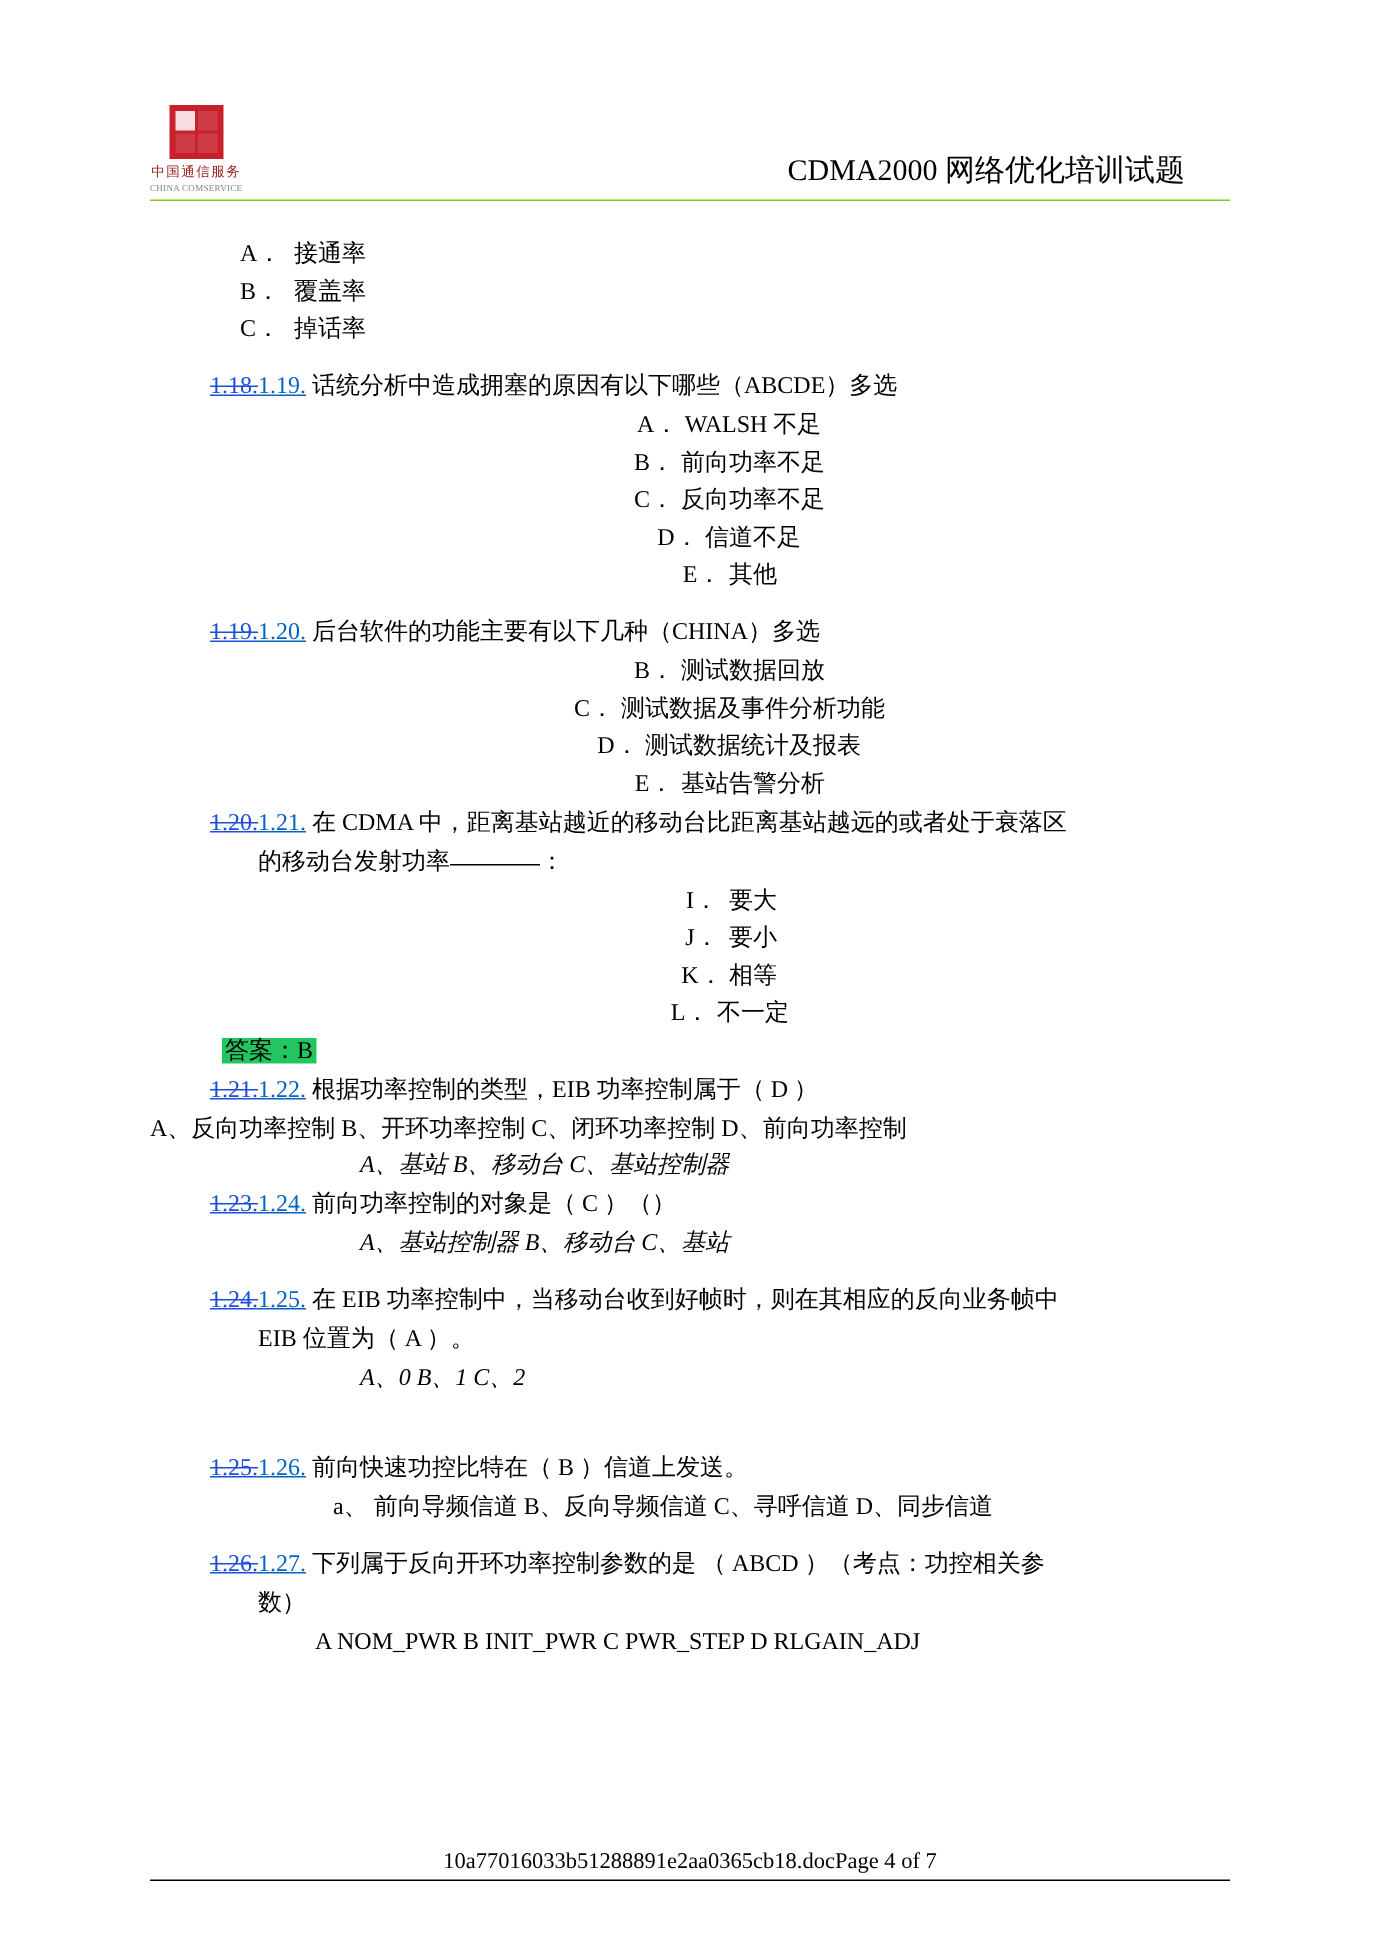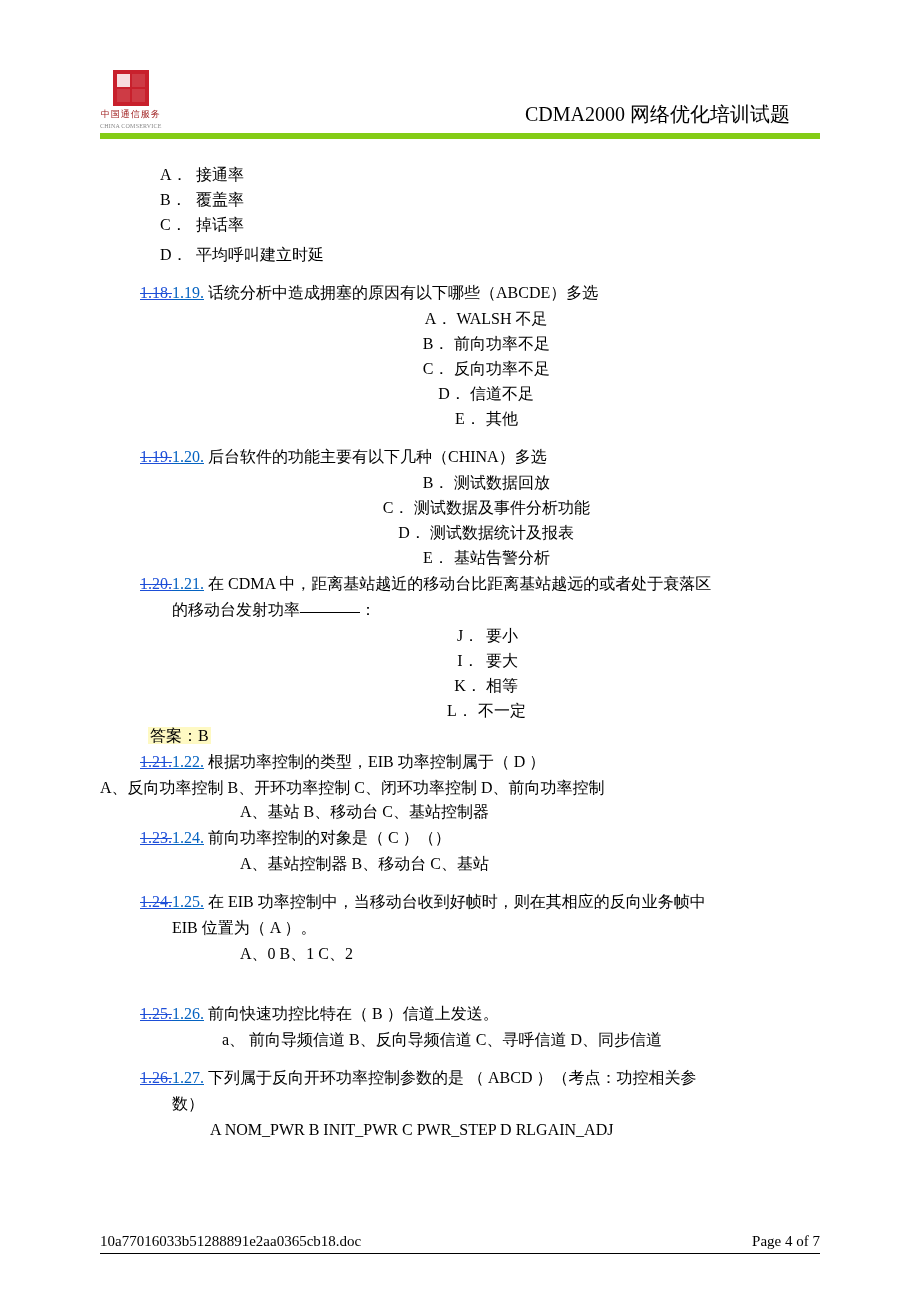--- a/index.html
+++ b/index.html
@@ -11,21 +11,21 @@
     width: 920px;
     height: 1302px;
     position: relative;
     padding: 70px 100px 60px 100px;
     line-height: 1.5;
   }
   .header {
     display: flex;
     align-items: flex-end;
     justify-content: space-between;
-    border-bottom: 6px solid #84cc16;
+    border-bottom: 1px solid #84cc16;
     padding-bottom: 2px;
     margin-bottom: 24px;
     position: relative;
   }
   .logo {
     display: flex;
     flex-direction: column;
     align-items: center;
     font-size: 8px;
     color: #a02020;
@@ -60,42 +60,42 @@
     text-decoration: line-through underline;
   }
   .num-new {
     color: #0563c1;
     text-decoration: underline;
   }
   .q-sub { padding-left: 62px; margin-bottom: 2px; }
   .opt-sub { padding-left: 38px; margin: 1px 0; text-align: center; }
   .opt-sub .lab { display: inline-block; width: 36px; }
   .ans-hl {
-    background: #fef9c3;
+    background: #22c55e;
     padding: 0 2px;
     margin-left: 38px;
   }
   .inline-ans { padding-left: 0; }
-  .centered-opts { padding-left: 130px; margin-bottom: 2px; }
+  .centered-opts { padding-left: 130px; margin-bottom: 2px; font-style: italic; }
   .centered-opts2 { padding-left: 112px; margin-bottom: 2px; }
   .blank-line { height: 20px; }
   .underline-blank {
     display: inline-block;
     border-bottom: 1px solid #000;
     width: 60px;
     position: relative;
     top: -2px;
   }
   .footer {
     position: absolute;
     bottom: 48px;
     left: 100px;
     right: 100px;
     display: flex;
-    justify-content: space-between;
+    justify-content: center;
     border-bottom: 1px solid #000;
     font-size: 15px;
     padding-bottom: 1px;
   }
 </style>
 </head>
 <body>
 
 <div class="header">
   <div class="logo">
@@ -109,21 +109,20 @@
     <div class="logo-text2">CHINA COMSERVICE</div>
   </div>
   <div class="header-title">CDMA2000 网络优化培训试题</div>
 </div>
 
 <div class="content">
 
   <div class="opt-row"><span class="lab">A．</span><span>接通率</span></div>
   <div class="opt-row"><span class="lab">B．</span><span>覆盖率</span></div>
   <div class="opt-row"><span class="lab">C．</span><span>掉话率</span></div>
-  <div class="opt-row" style="margin-top:6px;"><span class="lab">D．</span><span>平均呼叫建立时延</span></div>
 
   <div class="q-row">
     <span class="num-old">1.18.</span><span class="num-new">1.19.</span><span> 话统分析中造成拥塞的原因有以下哪些（ABCDE）多选</span>
   </div>
   <div class="opt-sub"><span class="lab">A．</span><span>WALSH 不足</span></div>
   <div class="opt-sub"><span class="lab">B．</span><span>前向功率不足</span></div>
   <div class="opt-sub"><span class="lab">C．</span><span>反向功率不足</span></div>
   <div class="opt-sub"><span class="lab">D．</span><span>信道不足</span></div>
   <div class="opt-sub"><span class="lab">E．</span><span>其他</span></div>
 
@@ -132,22 +131,22 @@
   </div>
   <div class="opt-sub"><span class="lab">B．</span><span>测试数据回放</span></div>
   <div class="opt-sub"><span class="lab">C．</span><span>测试数据及事件分析功能</span></div>
   <div class="opt-sub"><span class="lab">D．</span><span>测试数据统计及报表</span></div>
   <div class="opt-sub"><span class="lab">E．</span><span>基站告警分析</span></div>
 
   <div class="q-row-tight">
     <span class="num-old">1.20.</span><span class="num-new">1.21.</span><span> 在 CDMA 中，距离基站越近的移动台比距离基站越远的或者处于衰落区</span>
   </div>
   <div class="q-sub"><span>的移动台发射功率</span><span class="underline-blank"></span>：</div>
+  <div class="opt-sub"><span class="lab">I．</span><span>要大</span></div>
   <div class="opt-sub"><span class="lab">J．</span><span>要小</span></div>
-  <div class="opt-sub"><span class="lab">I．</span><span>要大</span></div>
   <div class="opt-sub"><span class="lab">K．</span><span>相等</span></div>
   <div class="opt-sub"><span class="lab">L．</span><span>不一定</span></div>
   <div><span class="ans-hl">答案：B</span></div>
 
   <div class="q-row-tight">
     <span class="num-old">1.21.</span><span class="num-new">1.22.</span><span> 根据功率控制的类型，EIB 功率控制属于（ D ）</span>
   </div>
   <div class="inline-ans" style="margin-left:-10px;">A、反向功率控制 B、开环功率控制 C、闭环功率控制 D、前向功率控制</div>
 
   <div class="centered-opts">A、基站 B、移动台 C、基站控制器</div>

